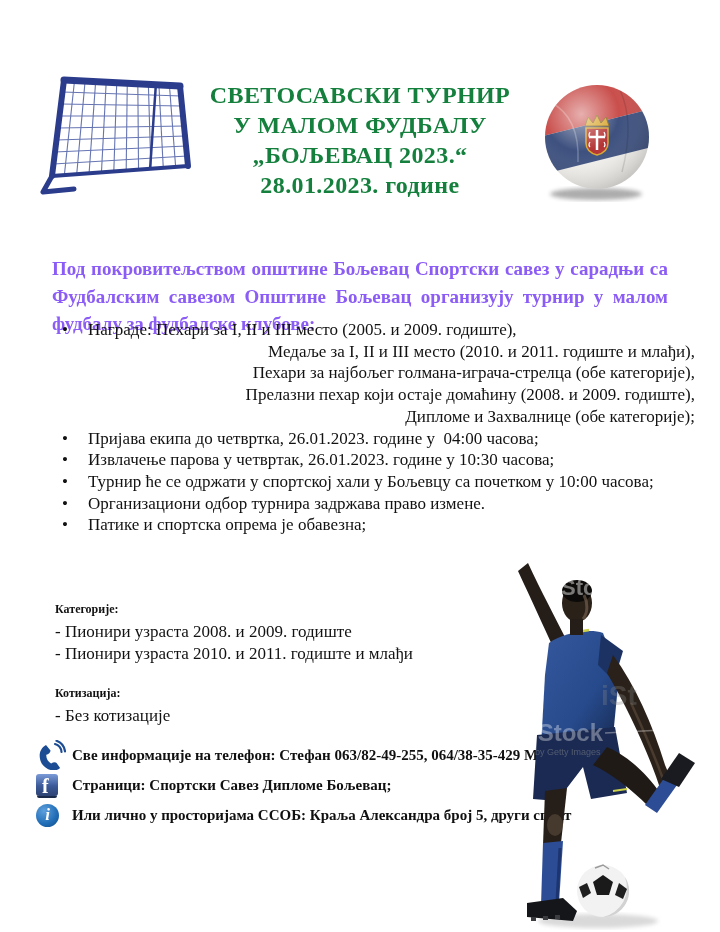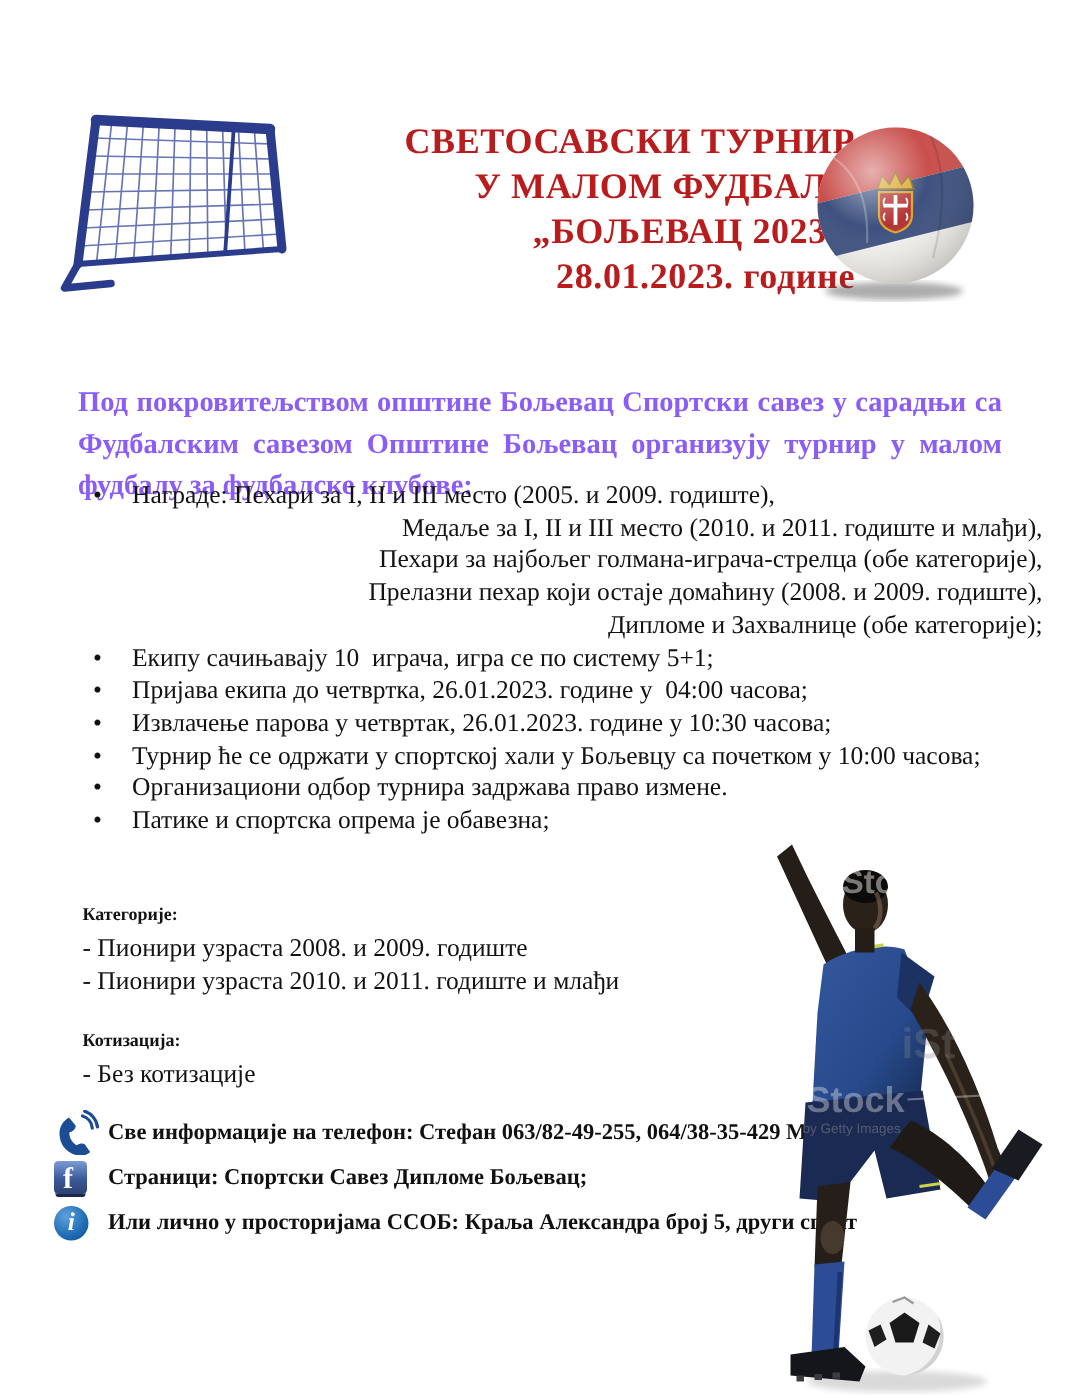--- a/index.html
+++ b/index.html
@@ -4,21 +4,21 @@
 <style>
   html,body{margin:0;padding:0;background:#888;}
   .page{
     position:relative;width:720px;height:932px;margin:0 auto;
     background:#ffffff;overflow:hidden;
     font-family:"Liberation Serif","DejaVu Serif",serif;color:#121212;
   }
   
   .goal-wrap{position:absolute;left:40px;top:56px;width:176px;height:146px;}
   .title-block{position:absolute;left:150px;right:150px;top:80px;text-align:center;}
-  .title-line{font-size:24px;font-weight:bold;line-height:30px;letter-spacing:.4px;color:#b91c1c;white-space:pre;text-align:right;}
+  .title-line{font-size:24px;font-weight:bold;line-height:30px;letter-spacing:.4px;color:#15803d;white-space:pre;}
   .ball-wrap{position:absolute;left:540px;top:82px;width:116px;height:120px;}
   
   .intro{
     position:absolute;left:52px;right:52px;top:236px;
     font-size:19px;font-weight:bold;line-height:27.5px;text-align:justify;color:#8b5cf6;
   }
   
   .bullet-list{position:absolute;left:55px;top:319px;margin:0;padding:0;list-style:none;width:640px;}
   .bullet-item{position:relative;padding-left:33px;}
   .bullet-item::before{content:"•";position:absolute;left:7px;top:0;font-size:17px;line-height:21.7px;}
@@ -143,23 +143,20 @@
 
   <ul class="bullet-list">
     <li class="bullet-item">
       <div class="b-line">Награде: Пехари за I, II и III место (2005. и 2009. годиште),</div>
       <div class="b-line cont">Медаље за I, II и III место (2010. и 2011. годиште и млађи),</div>
       <div class="b-line cont">Пехари за најбољег голмана-играча-стрелца (обе категорије),</div>
       <div class="b-line cont">Прелазни пехар који остаје домаћину (2008. и 2009. годиште),</div>
       <div class="b-line cont">Дипломе и Захвалнице (обе категорије);</div>
     </li>
     <li class="bullet-item">
-      <div class="b-line">Екипу сачињавају 10  играча, игра се по систему 5+1;</div>
-    </li>
-    <li class="bullet-item">
       <div class="b-line">Пријава екипа до четвртка, 26.01.2023. године у  04:00 часова;</div>
     </li>
     <li class="bullet-item">
       <div class="b-line">Извлачење парова у четвртак, 26.01.2023. године у 10:30 часова;</div>
     </li>
     <li class="bullet-item">
       <div class="b-line">Турнир ће се одржати у спортској хали у Бољевцу са почетком у 10:00 часова;</div>
     </li>
     <li class="bullet-item">
       <div class="b-line">Организациони одбор турнира задржава право измене.</div>

